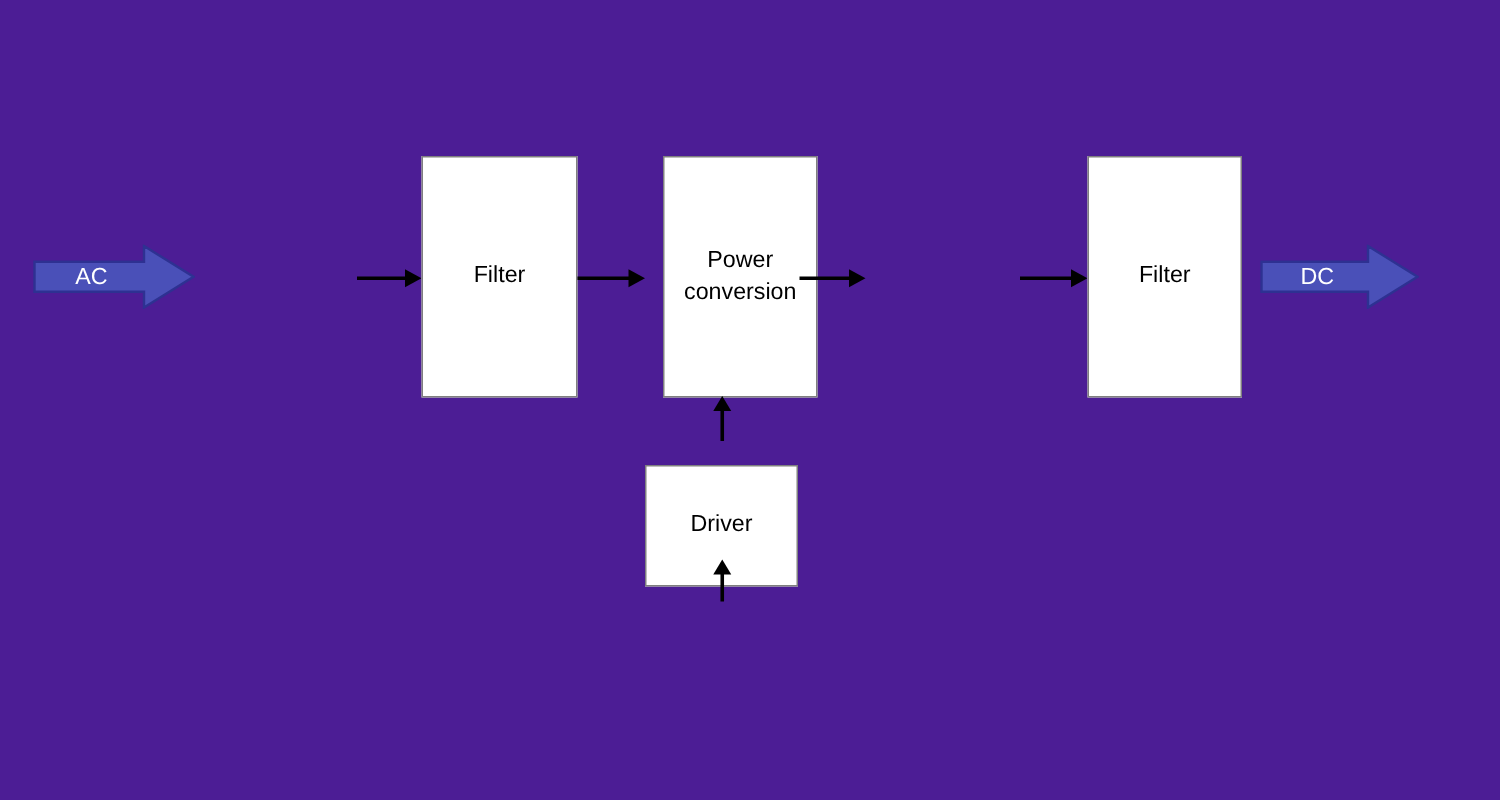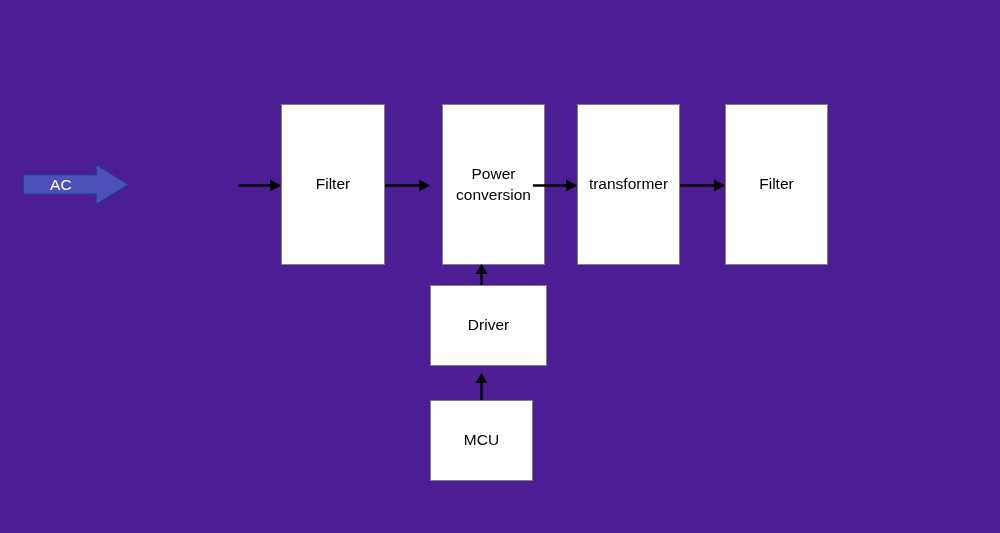--- a/index.html
+++ b/index.html
@@ -110,51 +110,53 @@
     <div class="box-label narrow-label">Power conversion</div>
   </div>
 
   <div class="conn" style="left:533px; top:176px; width:44px; height:19px;">
     <svg width="44" height="19" viewBox="0 0 44 19">
       <line x1="0" y1="9.5" x2="34" y2="9.5" stroke="#000000" stroke-width="2.4"></line>
       <polygon points="33,3.5 44,9.5 33,15.5" fill="#000000"></polygon>
     </svg>
   </div>
 
-  <div class="box" style="left:577px; top:104px; width:103px; height:161px;">
-    <div class="box-label narrow-label">transformer</div>
-  </div>
 
   <div class="conn" style="left:680px; top:176px; width:45px; height:19px;">
     <svg width="45" height="19" viewBox="0 0 45 19">
       <line x1="0" y1="9.5" x2="35" y2="9.5" stroke="#000000" stroke-width="2.4"></line>
       <polygon points="34,3.5 45,9.5 34,15.5" fill="#000000"></polygon>
     </svg>
   </div>
 
   <div class="box" style="left:725px; top:104px; width:103px; height:161px;">
     <div class="box-label">Filter</div>
   </div>
 
+  <div class="block-arrow" style="left:840px; top:163px; width:106px; height:43px;">
+    <svg width="106" height="43" viewBox="0 0 106 43" aria-hidden="true">
+      <polygon points="1,11.5 72,11.5 72,1 105,21.5 72,42 72,31.5 1,31.5" fill="#4a50b8" stroke="#2e3192" stroke-width="1.6" stroke-linejoin="miter"></polygon>
+    </svg>
+    <div class="ba-label">
+      <span>DC</span>
+    </div>
+  </div>
 
   <div class="conn" style="left:472px; top:264px; width:19px; height:30px;">
     <svg width="19" height="30" viewBox="0 0 19 30">
       <line x1="9.5" y1="30" x2="9.5" y2="9" stroke="#000000" stroke-width="2.4"></line>
       <polygon points="3.5,10 9.5,0 15.5,10" fill="#000000"></polygon>
     </svg>
   </div>
 
-  <div class="box" style="left:430px; top:285px; width:117px; height:81px;">
+  <div class="box" style="left:430px; top:310px; width:102px; height:81px;">
     <div class="box-label">Driver</div>
   </div>
 
   <div class="conn" style="left:472px; top:373px; width:19px; height:28px;">
     <svg width="19" height="28" viewBox="0 0 19 28">
       <line x1="9.5" y1="28" x2="9.5" y2="9" stroke="#000000" stroke-width="2.4"></line>
       <polygon points="3.5,10 9.5,0 15.5,10" fill="#000000"></polygon>
     </svg>
   </div>
 
-  <div class="box" style="left:430px; top:400px; width:103px; height:81px;">
-    <div class="box-label">MCU</div>
-  </div>
 
 </div>
 
 </body></html>

